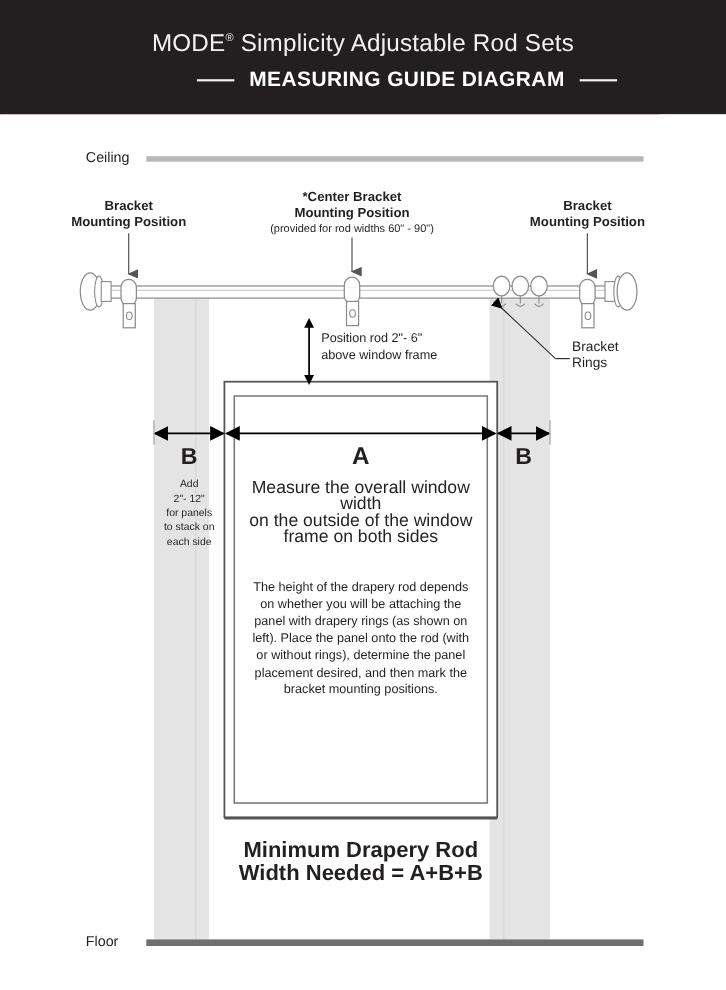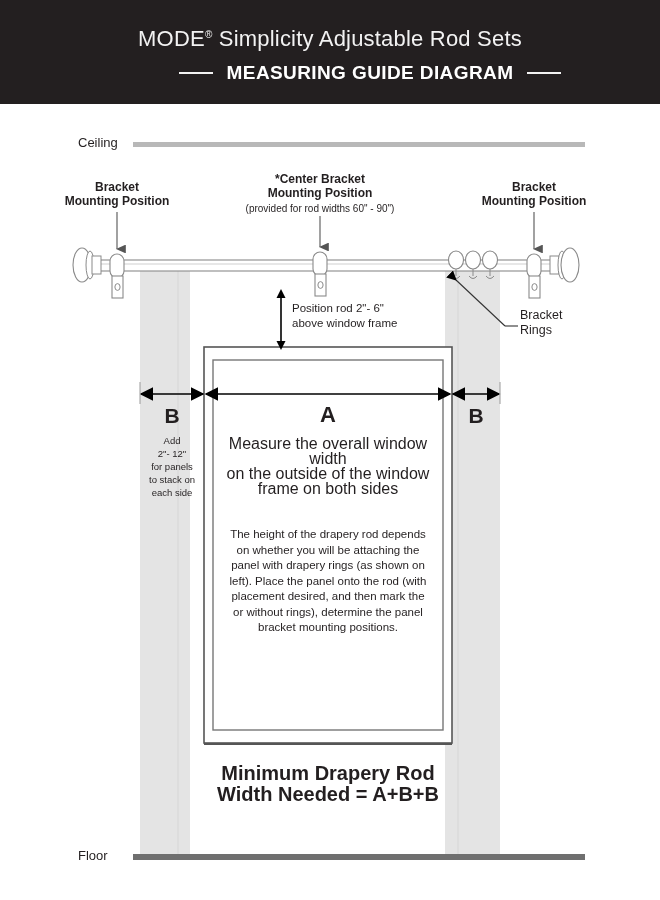--- a/index.html
+++ b/index.html
@@ -174,22 +174,22 @@
       <div>frame on both sides</div>
     </div>
 
     <div class="lbl ctr bold" style="left:452px;top:300px;width:48px;font-size:21px;">B</div>
 
     <div class="lbl ctr" style="left:212px;top:423px;width:232px;font-size:11.5px;line-height:15.5px;">
       <div>The height of the drapery rod depends</div>
       <div>on whether you will be attaching the</div>
       <div>panel with drapery rings (as shown on</div>
       <div>left). Place the panel onto the rod (with</div>
+      <div>or without rings), determine the panel</div>
       <div>placement desired, and then mark the</div>
-      <div>or without rings), determine the panel</div>
       <div>bracket mounting positions.</div>
     </div>
 
     <div class="lbl ctr bold" style="left:190px;top:659px;width:276px;font-size:20px;line-height:21px;">
       <div>Minimum Drapery Rod</div>
       <div>Width Needed = A+B+B</div>
     </div>
 
   </div>
 </div>

